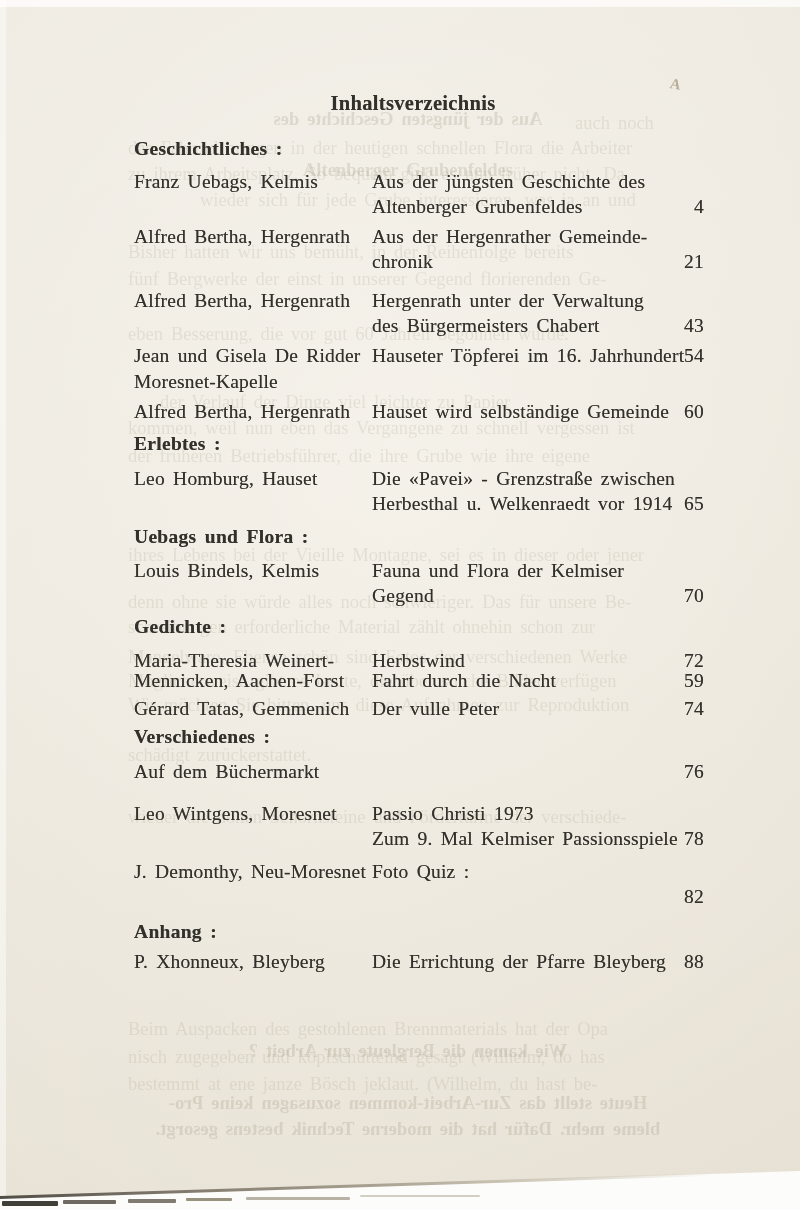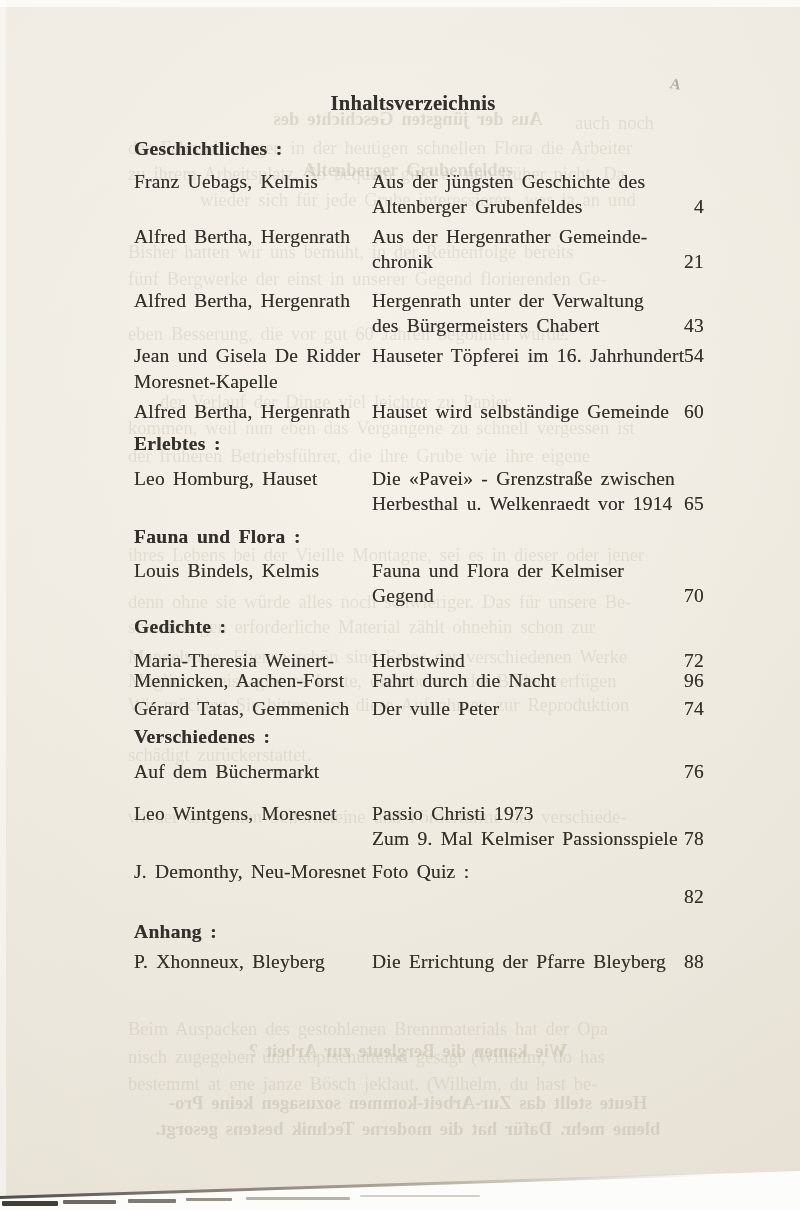--- a/index.html
+++ b/index.html
@@ -137,21 +137,21 @@
         <span class="a">Leo Homburg, Hauset</span>
         <span class="t">Die «Pavei» - Grenzstraße zwischen</span>
         <span class="p"></span>
       </div>
     <div class="row" style="top:493px">
         <span class="a"></span>
         <span class="t">Herbesthal u. Welkenraedt vor 1914</span>
         <span class="p">65</span>
       </div>
     <div class="row h" style="top:526px">
-        <span class="a">Fauna und Flora :</span>
+        <span class="a">Uebags und Flora :</span>
       </div>
     <div class="row" style="top:560px">
         <span class="a">Louis Bindels, Kelmis</span>
         <span class="t">Fauna und Flora der Kelmiser</span>
         <span class="p"></span>
       </div>
     <div class="row" style="top:585px">
         <span class="a"></span>
         <span class="t">Gegend</span>
         <span class="p">70</span>
@@ -160,21 +160,21 @@
         <span class="a">Gedichte :</span>
       </div>
     <div class="row" style="top:650px">
         <span class="a">Maria-Theresia Weinert-</span>
         <span class="t">Herbstwind</span>
         <span class="p">72</span>
       </div>
     <div class="row" style="top:670px">
         <span class="a">Mennicken, Aachen-Forst</span>
         <span class="t">Fahrt durch die Nacht</span>
-        <span class="p">96</span>
+        <span class="p">59</span>
       </div>
     <div class="row" style="top:698px">
         <span class="a">Gérard Tatas, Gemmenich</span>
         <span class="t">Der vulle Peter</span>
         <span class="p">74</span>
       </div>
     <div class="row h" style="top:726px">
         <span class="a">Verschiedenes :</span>
       </div>
     <div class="row" style="top:761px">

